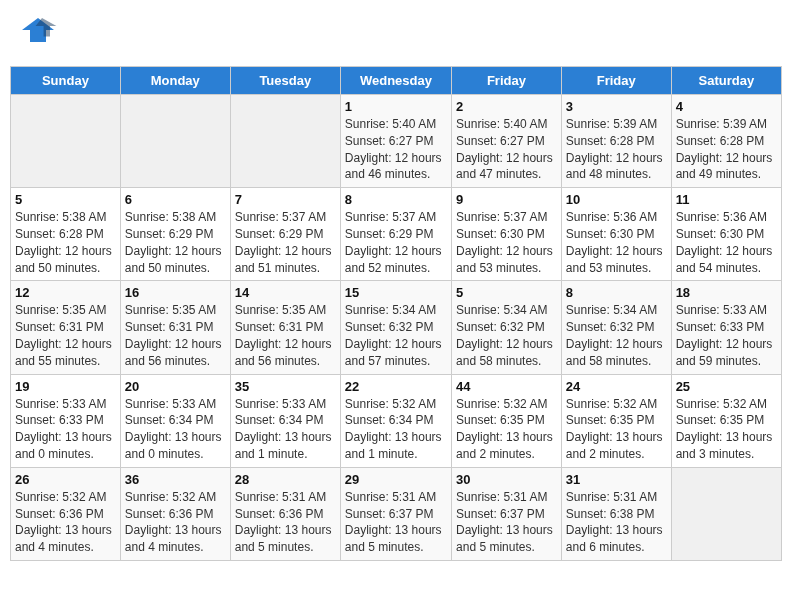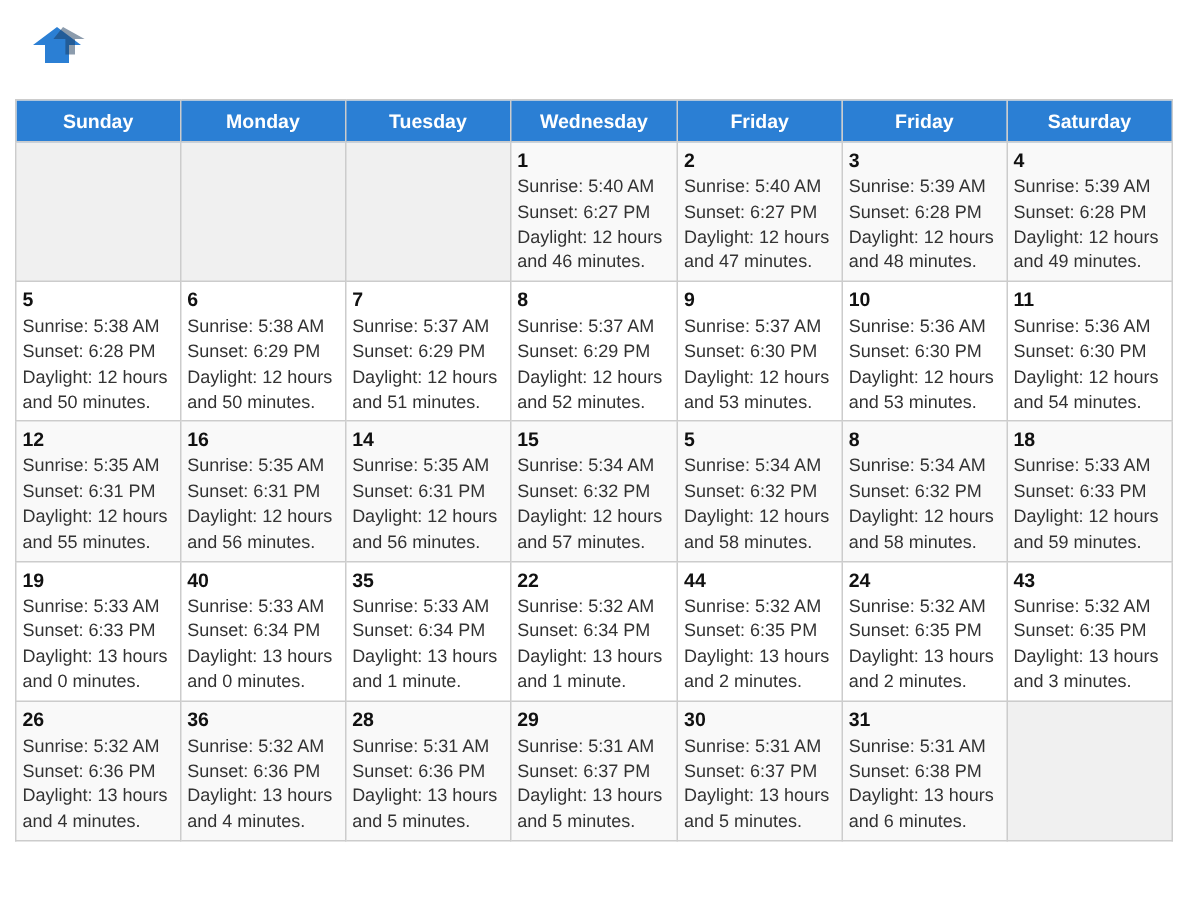--- a/index.html
+++ b/index.html
@@ -270,21 +270,21 @@
       </tr>
       <tr>
         <td>
           <span class="day-num">19</span>
           <div class="day-info" style="white-space: pre-line;">Sunrise: 5:33 AM
 Sunset: 6:33 PM
 Daylight: 13 hours
 and 0 minutes.</div>
         </td>
         <td>
-          <span class="day-num">40</span>
+          <span class="day-num">20</span>
           <div class="day-info" style="white-space: pre-line;">Sunrise: 5:33 AM
 Sunset: 6:34 PM
 Daylight: 13 hours
 and 0 minutes.</div>
         </td>
         <td>
           <span class="day-num">35</span>
           <div class="day-info" style="white-space: pre-line;">Sunrise: 5:33 AM
 Sunset: 6:34 PM
 Daylight: 13 hours
@@ -305,21 +305,21 @@
 and 2 minutes.</div>
         </td>
         <td>
           <span class="day-num">24</span>
           <div class="day-info" style="white-space: pre-line;">Sunrise: 5:32 AM
 Sunset: 6:35 PM
 Daylight: 13 hours
 and 2 minutes.</div>
         </td>
         <td>
-          <span class="day-num">43</span>
+          <span class="day-num">25</span>
           <div class="day-info" style="white-space: pre-line;">Sunrise: 5:32 AM
 Sunset: 6:35 PM
 Daylight: 13 hours
 and 3 minutes.</div>
         </td>
       </tr>
       <tr>
         <td>
           <span class="day-num">26</span>
           <div class="day-info" style="white-space: pre-line;">Sunrise: 5:32 AM

